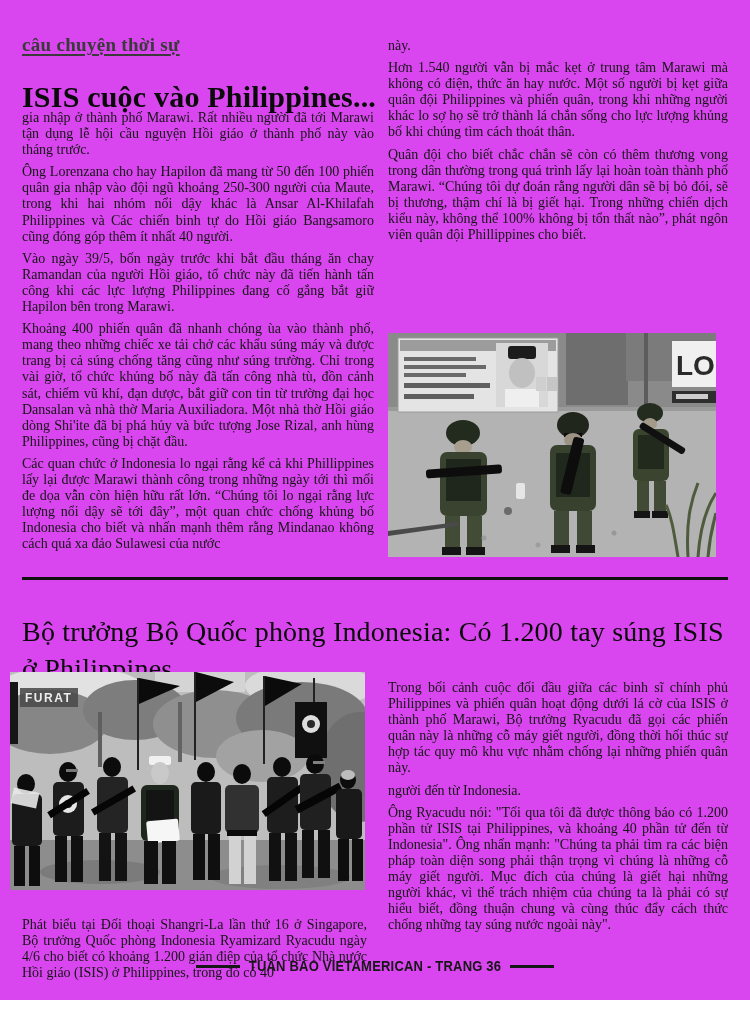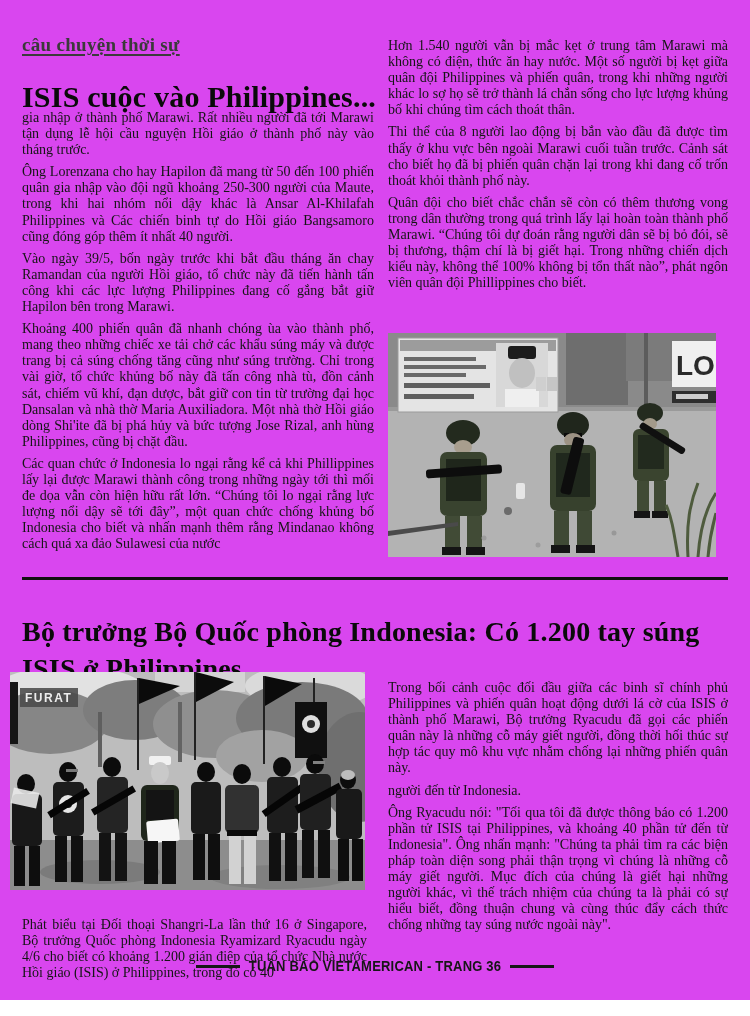--- a/index.html
+++ b/index.html
@@ -17,21 +17,21 @@
     font-weight:bold;color:#0a0a0a;white-space:nowrap;letter-spacing:.2px;
   }
   .bodycol{font-size:14px;line-height:1.15;text-align:justify;color:#151515;}
   .bodycol p{margin:0 0 6px 0;}
   .col1-left{position:absolute;left:22px;top:110px;width:352px;height:464px;overflow:hidden;}
   .col1-right{position:absolute;left:388px;top:38px;width:340px;height:292px;overflow:hidden;}
   .photo1{position:absolute;left:388px;top:333px;width:328px;height:224px;}
   .divider{position:absolute;left:22px;top:577px;width:706px;height:3px;background:#101010;}
   .headline2{
     position:absolute;left:22px;top:591px;width:706px;font-size:28px;
-    font-weight:bold;color:#0a0a0a;line-height:1.32;letter-spacing:.2px;
+    font-weight:normal;color:#0a0a0a;line-height:1.32;letter-spacing:.2px;
   }
   .photo2{position:absolute;left:10px;top:672px;width:355px;height:218px;}
   .col2-left{position:absolute;left:22px;top:917px;width:345px;height:88px;overflow:hidden;}
   .col2-right{position:absolute;left:388px;top:680px;width:340px;height:300px;overflow:hidden;}
   .footer{
     position:absolute;left:0;top:959px;width:750px;display:flex;
     align-items:center;justify-content:center;gap:9px;
   }
   .footer-rule{width:44px;height:3px;background:#161616;}
   .footer-text{
@@ -51,22 +51,22 @@
 
   <div class="bodycol col1-left">
     <p>gia nhập ở thành phố Marawi. Rất nhiều người đã tới Marawi tận dụng lễ hội cầu nguyện Hồi giáo ở thành phố này vào tháng trước.</p>
     <p>Ông Lorenzana cho hay Hapilon đã mang từ 50 đến 100 phiến quân gia nhập vào đội ngũ khoảng 250-300 người của Maute, trong khi hai nhóm nổi dậy khác là Ansar Al-Khilafah Philippines và Các chiến binh tự do Hồi giáo Bangsamoro cũng đóng góp thêm ít nhất 40 người.</p>
     <p>Vào ngày 39/5, bốn ngày trước khi bắt đầu tháng ăn chay Ramandan của người Hồi giáo, tổ chức này đã tiến hành tấn công khi các lực lượng Philippines đang cố gắng bắt giữ Hapilon bên trong Marawi.</p>
     <p>Khoảng 400 phiến quân đã nhanh chóng ùa vào thành phố, mang theo những chiếc xe tải chở các khẩu súng máy và được trang bị cả súng chống tăng cũng như súng trường. Chỉ trong vài giờ, tổ chức khủng bố này đã tấn công nhà tù, đồn cảnh sát, chiếm vũ khí, đạn dược, bắt giữ con tin từ trường đại học Dansalan và nhà thờ Maria Auxiliadora. Một nhà thờ Hồi giáo dòng Shi'ite đã bị phá hủy và bức tượng Jose Rizal, anh hùng Philippines, cũng bị chặt đầu.</p>
     <p>Các quan chức ở Indonesia lo ngại rằng kể cả khi Phillippines lấy lại được Marawi thành công trong những ngày tới thì mối đe dọa vẫn còn hiện hữu rất lớn. “Chúng tôi lo ngại rằng lực lượng nổi dậy sẽ tới đây”, một quan chức chống khủng bố Indonesia cho biết và nhấn mạnh thêm rằng Mindanao không cách quá xa đảo Sulawesi của nước</p>
   </div>
 
   <div class="bodycol col1-right">
+    <p>này.</p>
     <p>Hơn 1.540 người vẫn bị mắc kẹt ở trung tâm Marawi mà không có điện, thức ăn hay nước. Một số người bị kẹt giữa quân đội Philippines và phiến quân, trong khi những người khác lo sợ họ sẽ trở thành lá chắn sống cho lực lượng khủng bố khi chúng tìm cách thoát thân.</p>
-    <p>Thi thể của 8 người lao động bị bắn vào đầu đã được tìm thấy ở khu vực bên ngoài Marawi cuối tuần trước. Cảnh sát cho biết họ đã bị phiến quân chặn lại trong khi đang cố trốn thoát khỏi thành phố này.</p>
     <p>Quân đội cho biết chắc chắn sẽ còn có thêm thương vong trong dân thường trong quá trình lấy lại hoàn toàn thành phố Marawi. “Chúng tôi dự đoán rằng người dân sẽ bị bỏ đói, sẽ bị thương, thậm chí là bị giết hại. Trong những chiến dịch kiểu này, không thể 100% không bị tổn thất nào”, phát ngôn viên quân đội Phillippines cho biết.</p>
   </div>
 
   <svg class="photo1" viewBox="0 0 328 224" xmlns="http://www.w3.org/2000/svg">
     <rect x="0" y="0" width="328" height="224" fill="#b3b3b3"></rect>
     <rect x="0" y="0" width="328" height="78" fill="#8a8a8a"></rect>
     <rect x="178" y="0" width="62" height="72" fill="#6e6e6e"></rect>
     <rect x="238" y="0" width="90" height="48" fill="#7b7b7b"></rect>
     <rect x="256" y="0" width="4" height="72" fill="#5c5c5c"></rect>
     <rect x="0" y="74" width="328" height="4" fill="#9a9a9a"></rect>

